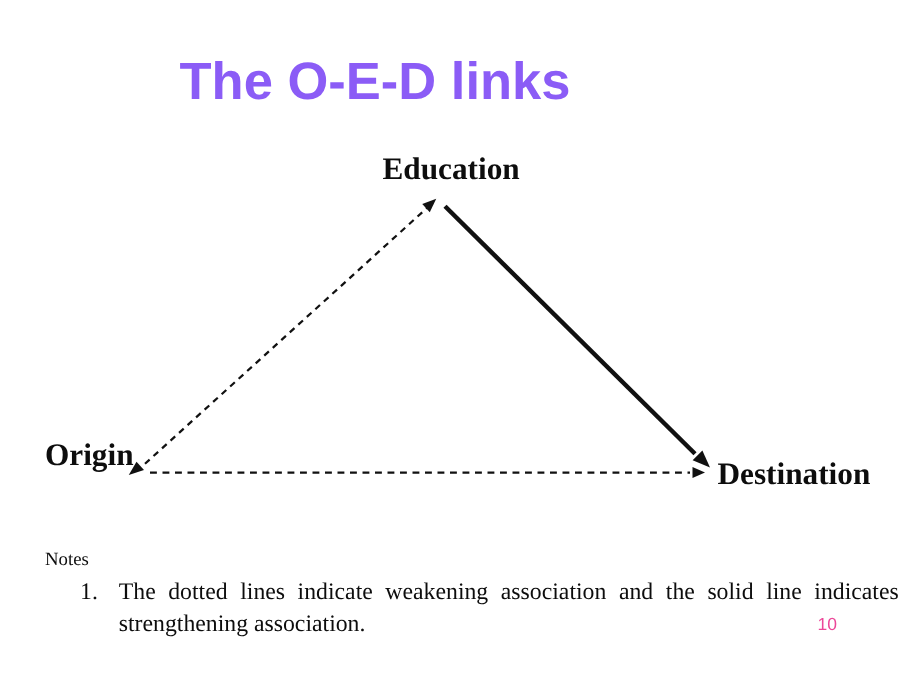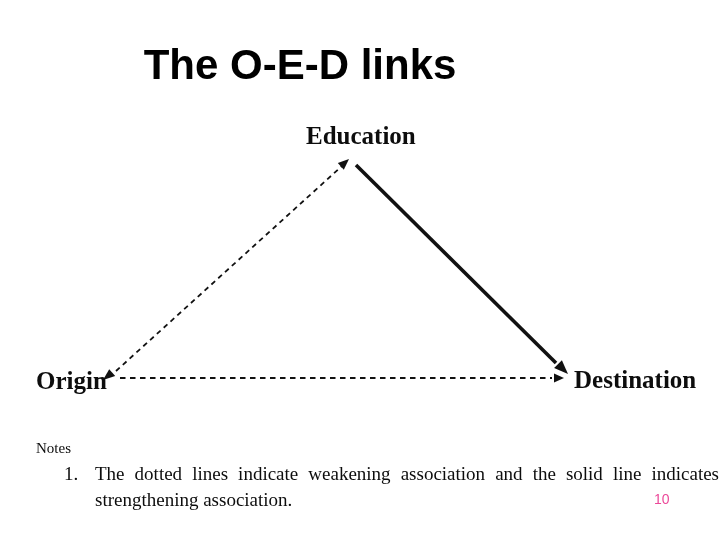--- a/index.html
+++ b/index.html
@@ -14,36 +14,36 @@
   .abs { position: absolute; }
 
   .title {
     left: 0; top: 44px; width: 600px;
     text-align: center;
     font-family: "Liberation Sans", sans-serif;
     font-weight: bold;
     font-size: 42px;
     line-height: 1.0;
     letter-spacing: 0px;
-    color: #000000;
+    color: #8b5cf6;
     white-space: nowrap;
   }
 
   .diagram-svg { left: 0; top: 0; width: 720px; height: 540px; }
 
   .node-label {
     font-family: "Liberation Serif", serif;
     font-weight: bold;
     font-size: 25px;
     line-height: 1.0;
     white-space: nowrap;
     color: #0d0d0d;
   }
   .education-label   { left: 306px; top: 123px; }
-  .origin-label      { left: 36px;  top: 368px; }
+  .origin-label      { left: 36px;  top: 352px; }
   .destination-label { left: 574px; top: 367px; }
 
   .notes-heading {
     left: 36px; top: 441px;
     font-size: 15px; line-height: 1.0; white-space: nowrap;
   }
   .note-number {
     left: 64px; top: 464px;
     font-size: 19px; line-height: 1.0; white-space: nowrap;
   }

